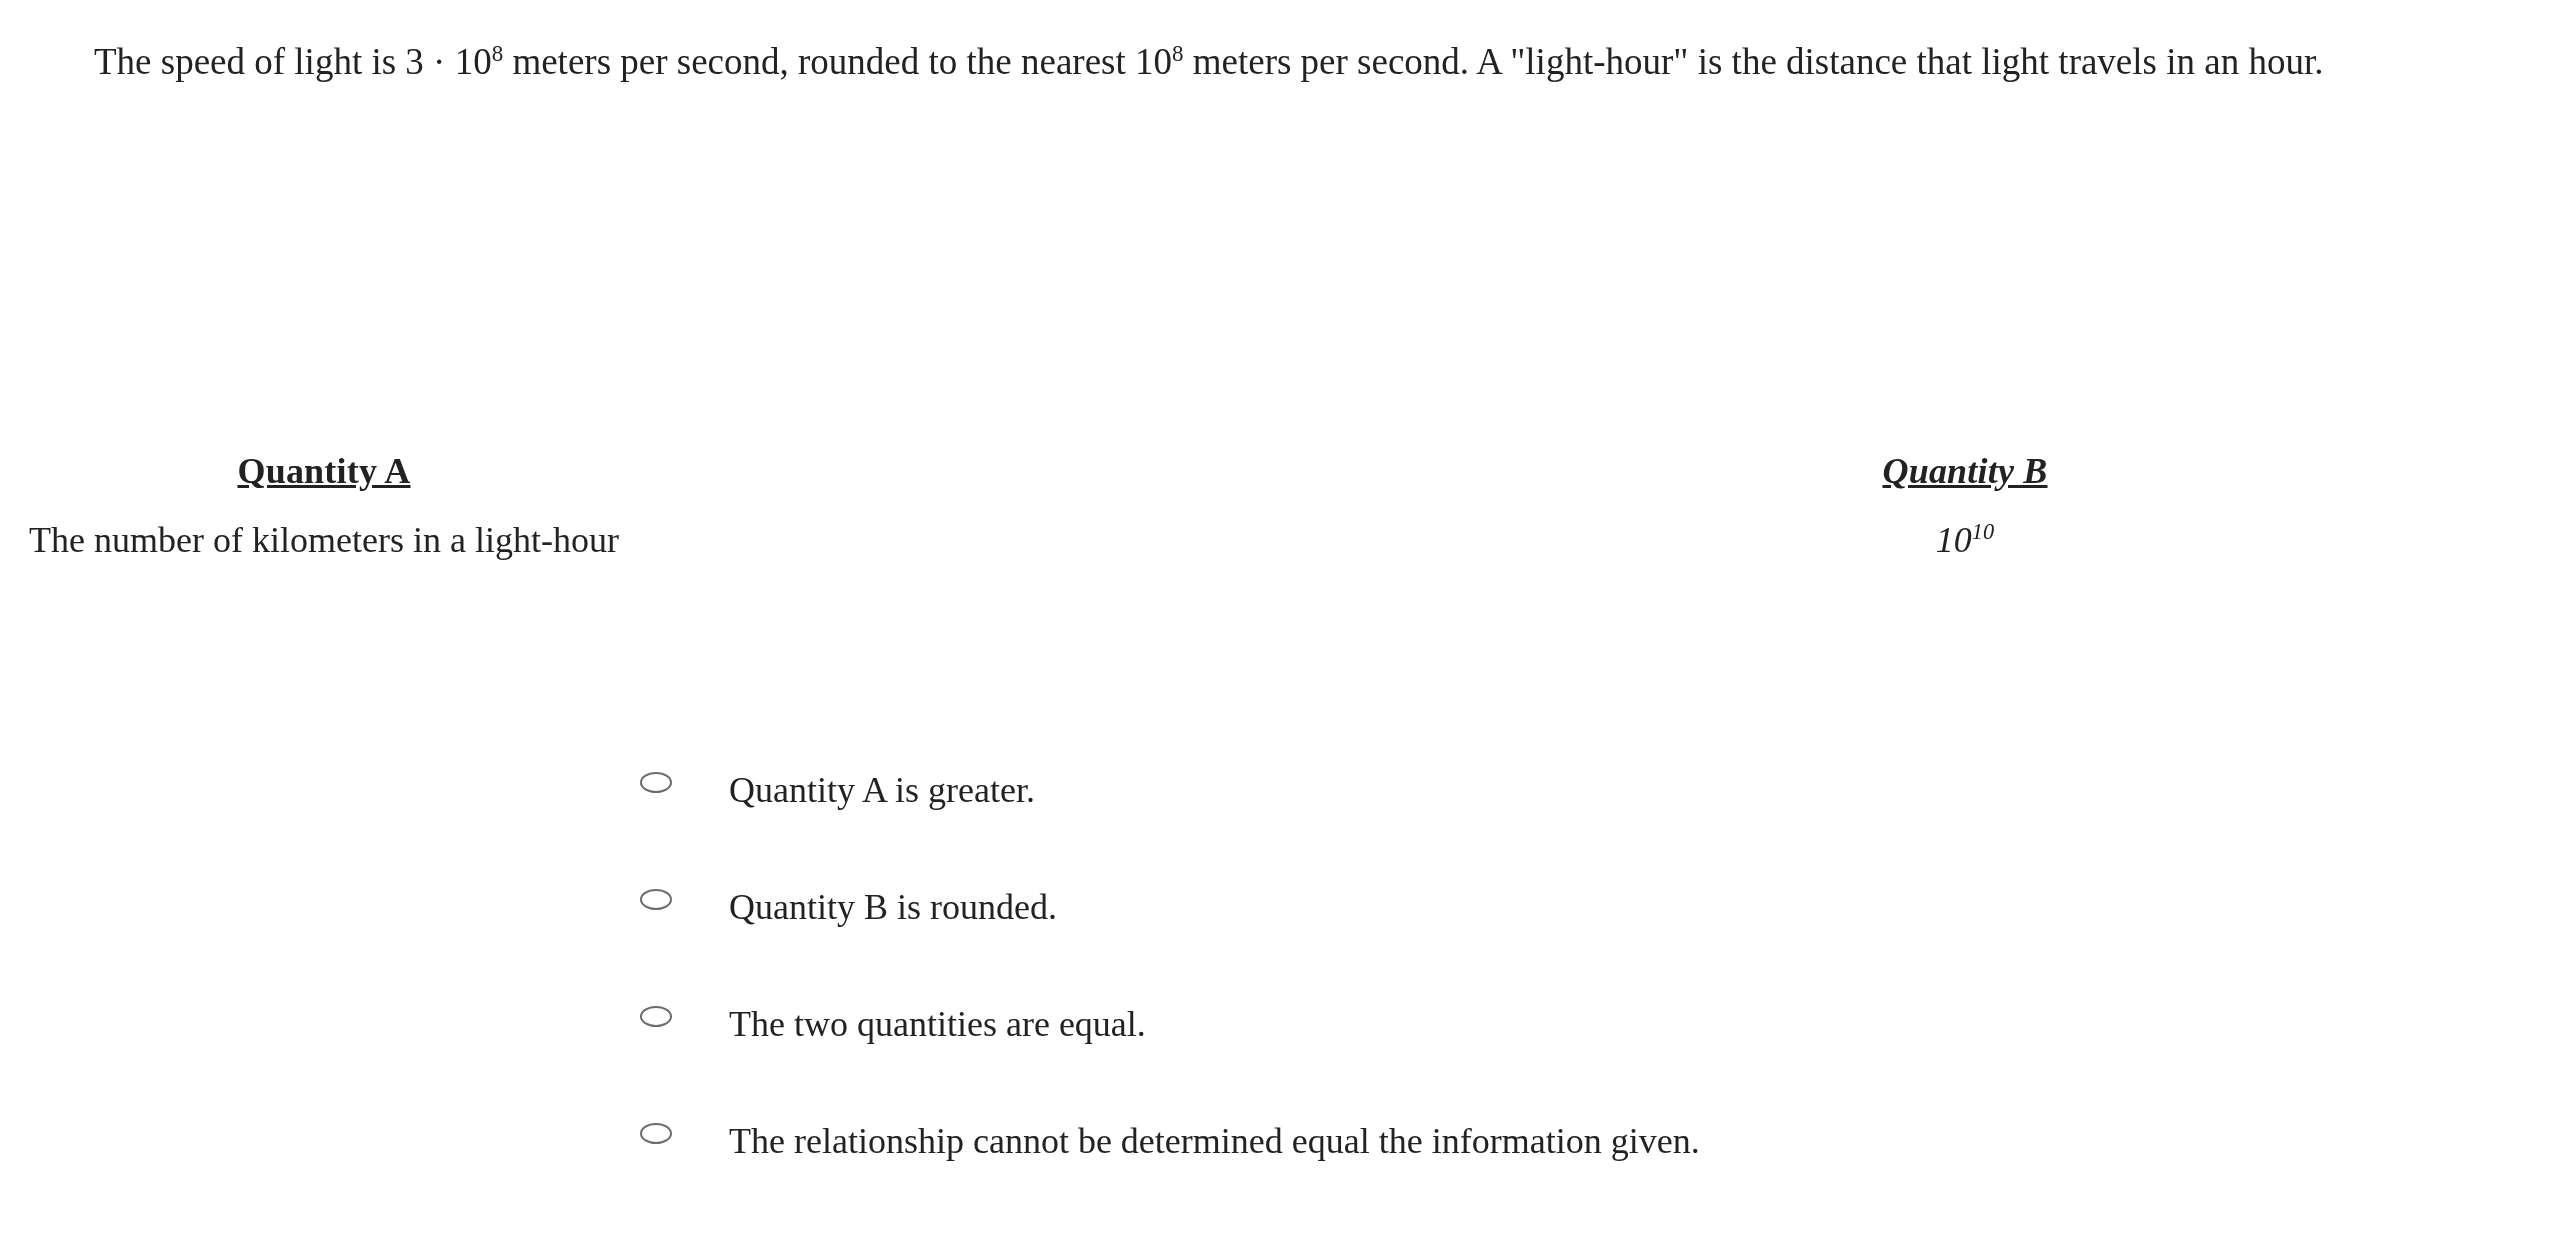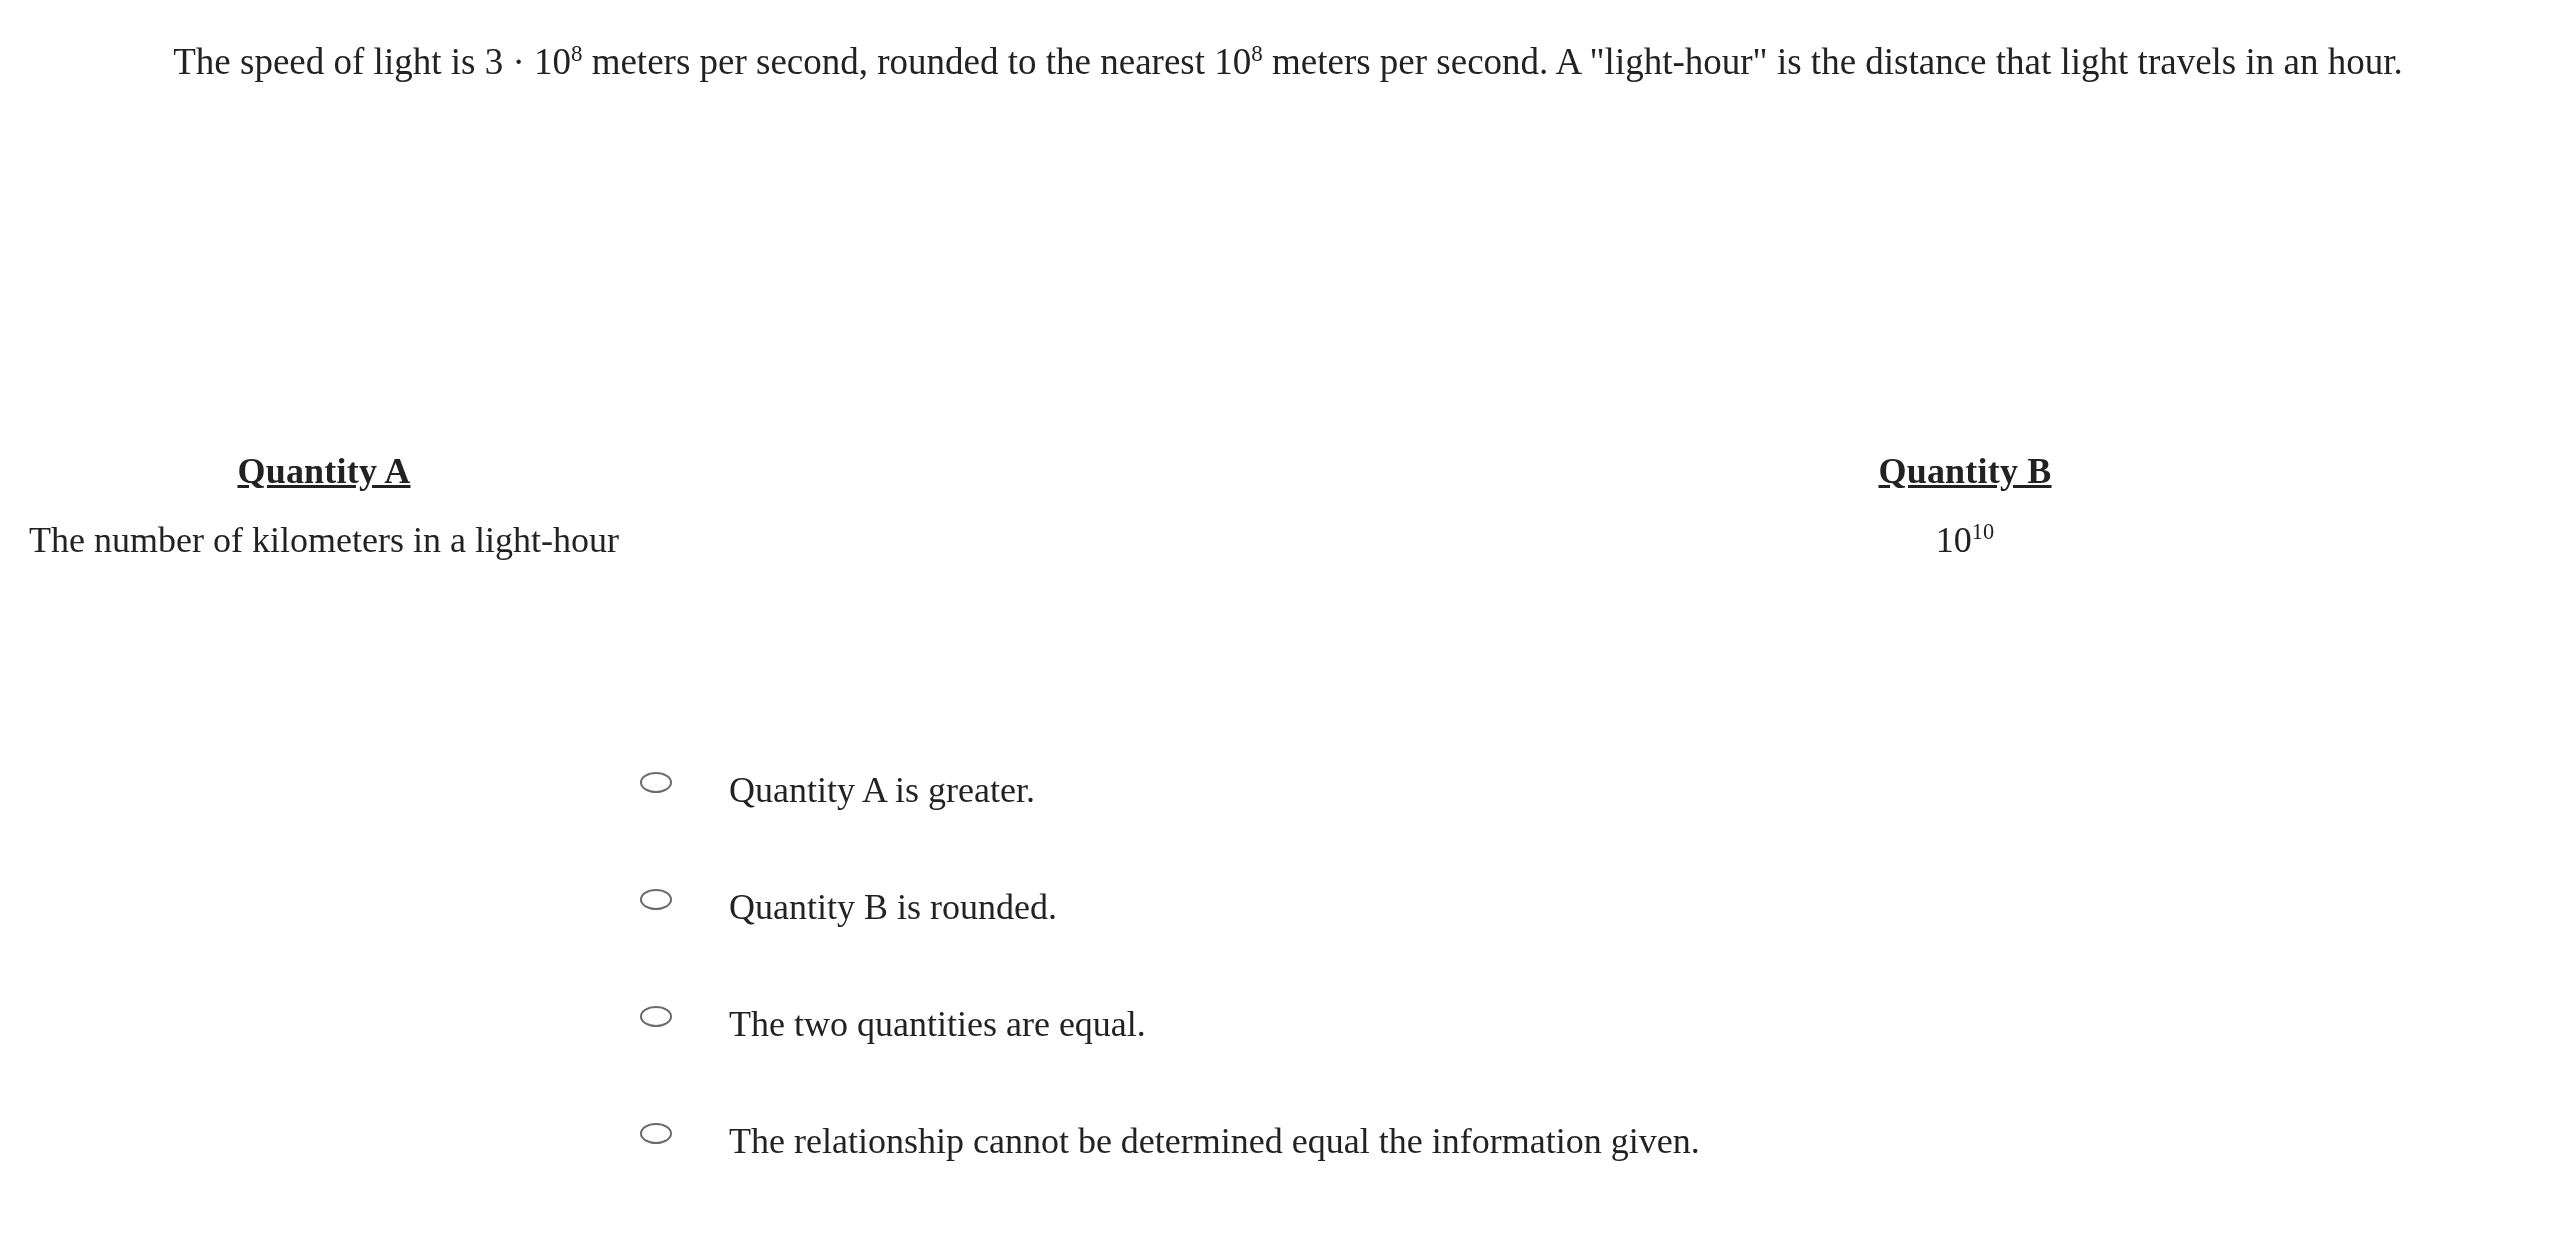--- a/index.html
+++ b/index.html
@@ -15,21 +15,21 @@
     position: relative;
     overflow: hidden;
   }
 
   
   .stem {
     position: absolute;
     left: 0;
     top: 38px;
     width: 2576px;
-    text-align: center;
+    text-align: left;
     font-size: 37px;
     line-height: 1.32;
     padding: 0 94px;
     box-sizing: border-box;
   }
   .stem .inner {
     display: inline-block;
     max-width: 2381px;
   }
 
@@ -51,21 +51,21 @@
     width: 2576px;
     display: flex;
     flex-direction: row;
   }
   .col {
     flex: 0 0 50%;
     text-align: center;
     box-sizing: border-box;
   }
   .col-a { padding-right: 640px; }
-  .col-b { padding-left: 66px; }
+  .col-b { padding-left: 66px; font-style: italic; }
 
   .qhead {
     font-size: 36px;
     font-weight: bold;
     text-decoration: underline;
     letter-spacing: 0.2px;
     margin-bottom: 24.5px;
   }
   .qbody {
     font-size: 36px;

